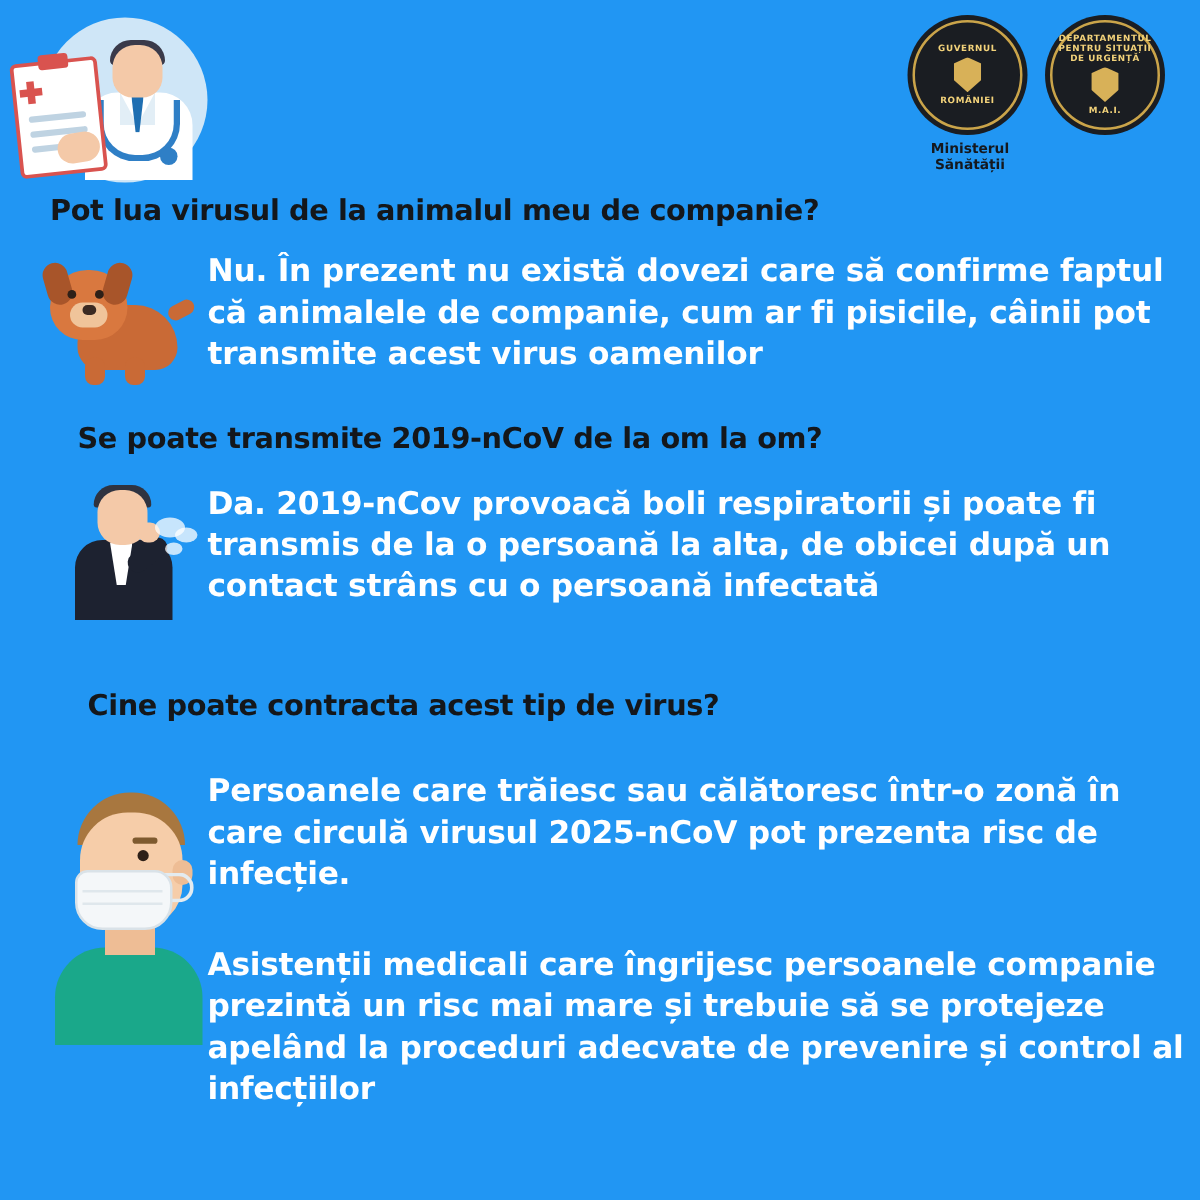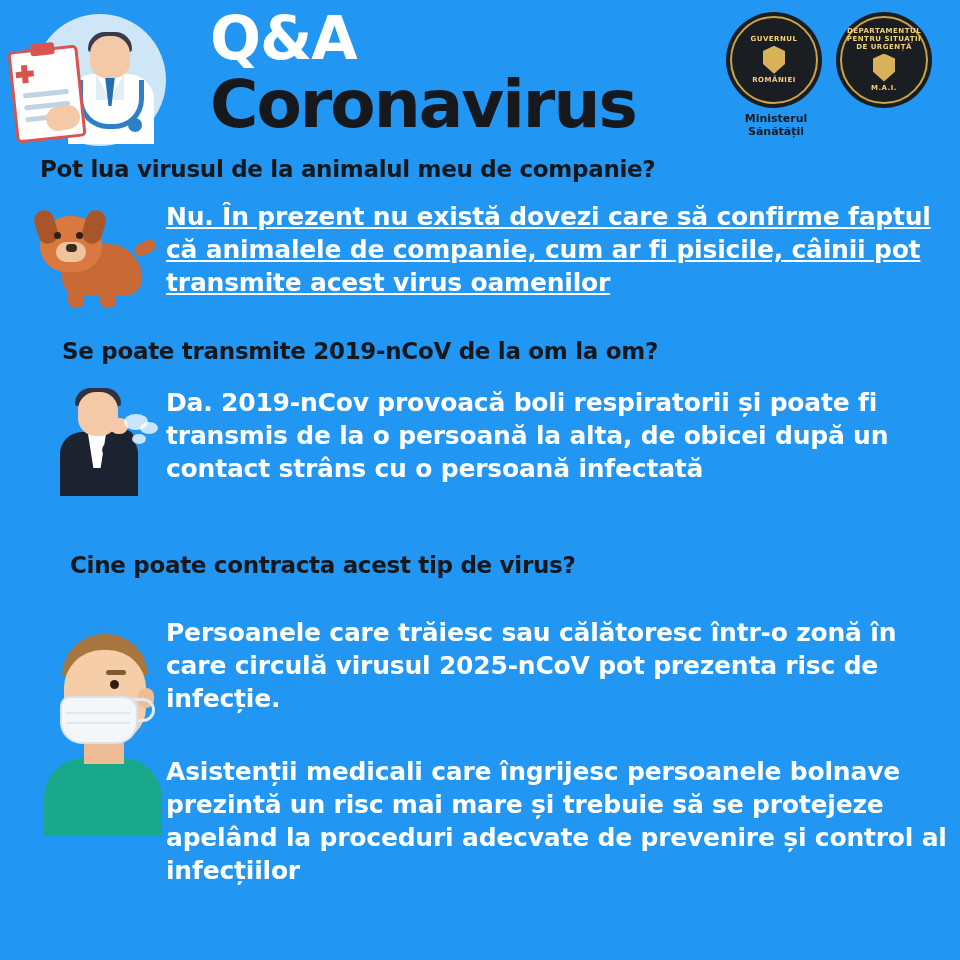--- a/index.html
+++ b/index.html
@@ -266,21 +266,20 @@
     margin: 0;
   }
 
   
   .sec1 { top: 156px; }
   .sec1 .question { margin-left: 40px; }
   .sec1 .answer {
     margin-left: 166px;
     margin-top: 18px;
     width: 790px;
-    text-decoration: underline;
   }
   .dog {
     position: absolute;
     left: 34px;
     top: 48px;
     width: 120px;
     height: 110px;
   }
   .dog-body {
     position: absolute;
@@ -577,24 +576,20 @@
         <div class="clip-top"></div>
         <div class="clip-cross-v"></div>
         <div class="clip-cross-h"></div>
         <div class="clip-line" style="top:40px;width:46px;"></div>
         <div class="clip-line" style="top:52px;width:46px;"></div>
         <div class="clip-line" style="top:64px;width:34px;"></div>
       </div>
       <div class="clip-hand"></div>
     </div>
 
-    <div class="title-block">
-      <div class="title-qa">Q&amp;A</div>
-      <div class="title-corona">Coronavirus</div>
-    </div>
 
     <div class="logos">
       <div class="seal seal-2">
         <div class="seal-inner">
           <div class="seal-top-text">DEPARTAMENTUL PENTRU SITUAȚII DE URGENȚĂ</div>
           <div class="seal-crest"></div>
           <div class="seal-bottom-text">M.A.I.</div>
         </div>
       </div>
       <div class="seal seal-1">
@@ -652,17 +647,17 @@
       <div class="mp-ear"></div>
       <div class="mp-brow"></div>
       <div class="mp-eye"></div>
       <div class="mp-strap"></div>
       <div class="mp-mask">
         <div class="mp-mask-line" style="top:14px;left:4px;width:64px;"></div>
         <div class="mp-mask-line" style="top:24px;left:4px;width:64px;"></div>
       </div>
     </div>
     <div class="answer answer-a">Persoanele care trăiesc sau călătoresc într-o zonă în care circulă virusul 2025-nCoV pot prezenta risc de infecție.</div>
-    <div class="answer answer-b">Asistenții medicali care îngrijesc persoanele bolnave prezintă un risc mai mare și trebuie să se protejeze apelând la proceduri adecvate de prevenire și control al infecțiilor</div>
+    <div class="answer answer-b">Asistenții medicali care îngrijesc persoanele companie prezintă un risc mai mare și trebuie să se protejeze apelând la proceduri adecvate de prevenire și control al infecțiilor</div>
   </div>
 
   <div class="footer-strip"></div>
 </div>
 
 </body></html>

